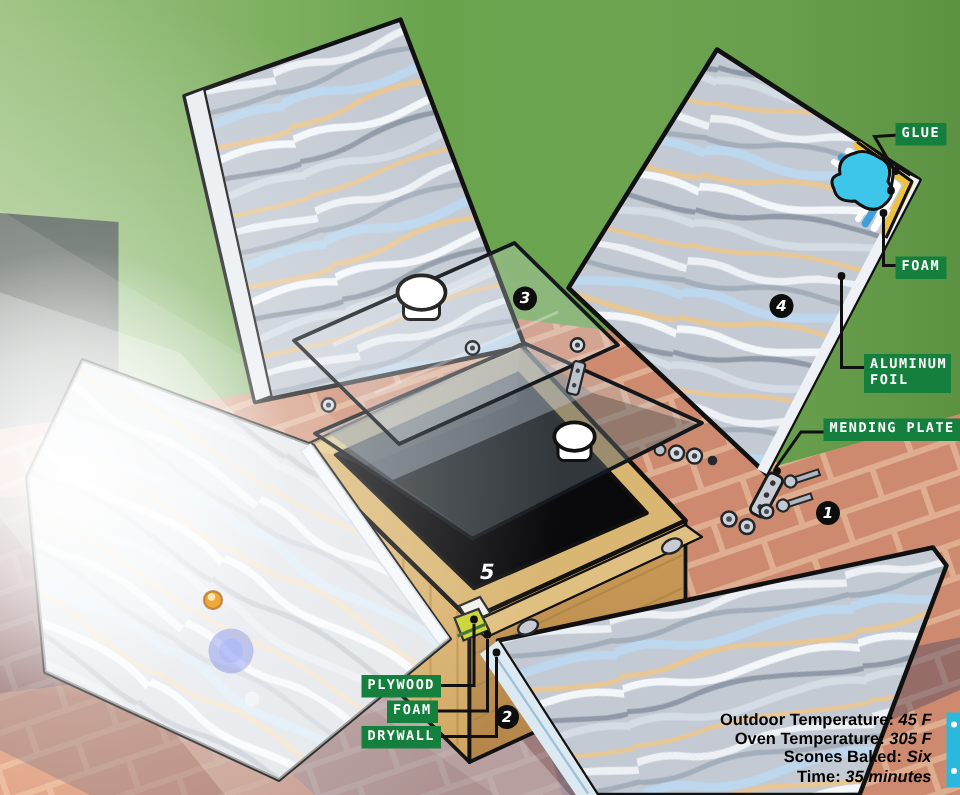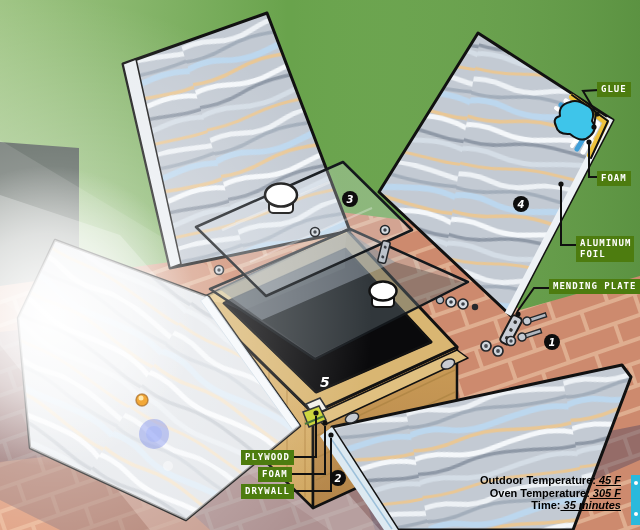--- a/index.html
+++ b/index.html
@@ -1,33 +1,33 @@
 <!DOCTYPE html>
 <html><head>
 <meta charset="utf-8">
 <style>
   html,body{margin:0;padding:0;background:#222;}
   #stage{position:relative;width:640px;height:530px;overflow:hidden;
          font-family:"Liberation Sans",sans-serif;background:#69a34c;}
   #scene{position:absolute;left:0;top:0;}
-  .tag{position:absolute;background:#4d7c0f;color:#fff;
+  .tag{position:absolute;background:#15803d;color:#fff;
        font-family:"DejaVu Sans Mono",monospace;font-weight:bold;
        font-size:9px;letter-spacing:1px;line-height:11px;
        padding:2px 4px;white-space:nowrap;z-index:20;}
   .tag.wrap{white-space:normal;width:50px;}
   .badge{position:absolute;width:16px;height:16px;border-radius:50%;
          background:#0d0d0d;color:#fff;font-size:10px;font-weight:bold;
          font-style:italic;display:flex;align-items:center;justify-content:center;
          z-index:20;font-family:"DejaVu Sans",sans-serif;}
   .plain-step{position:absolute;color:#fff;font-size:14px;font-weight:bold;
          font-style:italic;z-index:20;font-family:"DejaVu Sans",sans-serif;}
   #stats{position:absolute;top:474px;right:19px;text-align:right;z-index:20;
          font-size:11px;line-height:12.5px;color:#000;}
   #stats .lbl{font-weight:bold;padding-left:36px;}
-  #stats .val{font-style:italic;font-weight:bold;text-decoration:underline;}
+  #stats .val{font-style:italic;font-weight:bold;}
   #accent-bar{position:absolute;left:631px;top:475px;width:9px;height:50px;
          background:#2ab9dc;z-index:20;}
   #accent-bar .dot{position:absolute;left:2.5px;width:4px;height:4px;
          border-radius:50%;background:#fff;}
 </style>
 </head>
 <body>
 
 <div id="stage">
 
@@ -281,20 +281,21 @@
 
 <div class="badge" style="left:544px;top:334px;">1</div>
 <div class="badge" style="left:330px;top:470px;">2</div>
 <div class="badge" style="left:342px;top:191px;">3</div>
 <div class="badge" style="left:513px;top:196px;">4</div>
 <div class="plain-step" style="left:320px;top:374px;">5</div>
 
 <div id="stats">
   <div><span class="lbl">Outdoor Temperature:</span><span class="val"> 45 F</span></div>
   <div><span class="lbl">Oven Temperature:</span><span class="val"> 305 F</span></div>
+  <div><span class="lbl">Scones Baked:</span><span class="val"> Six</span></div>
   <div><span class="lbl">Time:</span><span class="val"> 35 minutes</span></div>
 </div>
 <div id="accent-bar">
   <span class="dot" style="top:6px;"></span>
   <span class="dot" style="top:37px;"></span>
 </div>
 
 </div>
 
 </body></html>

